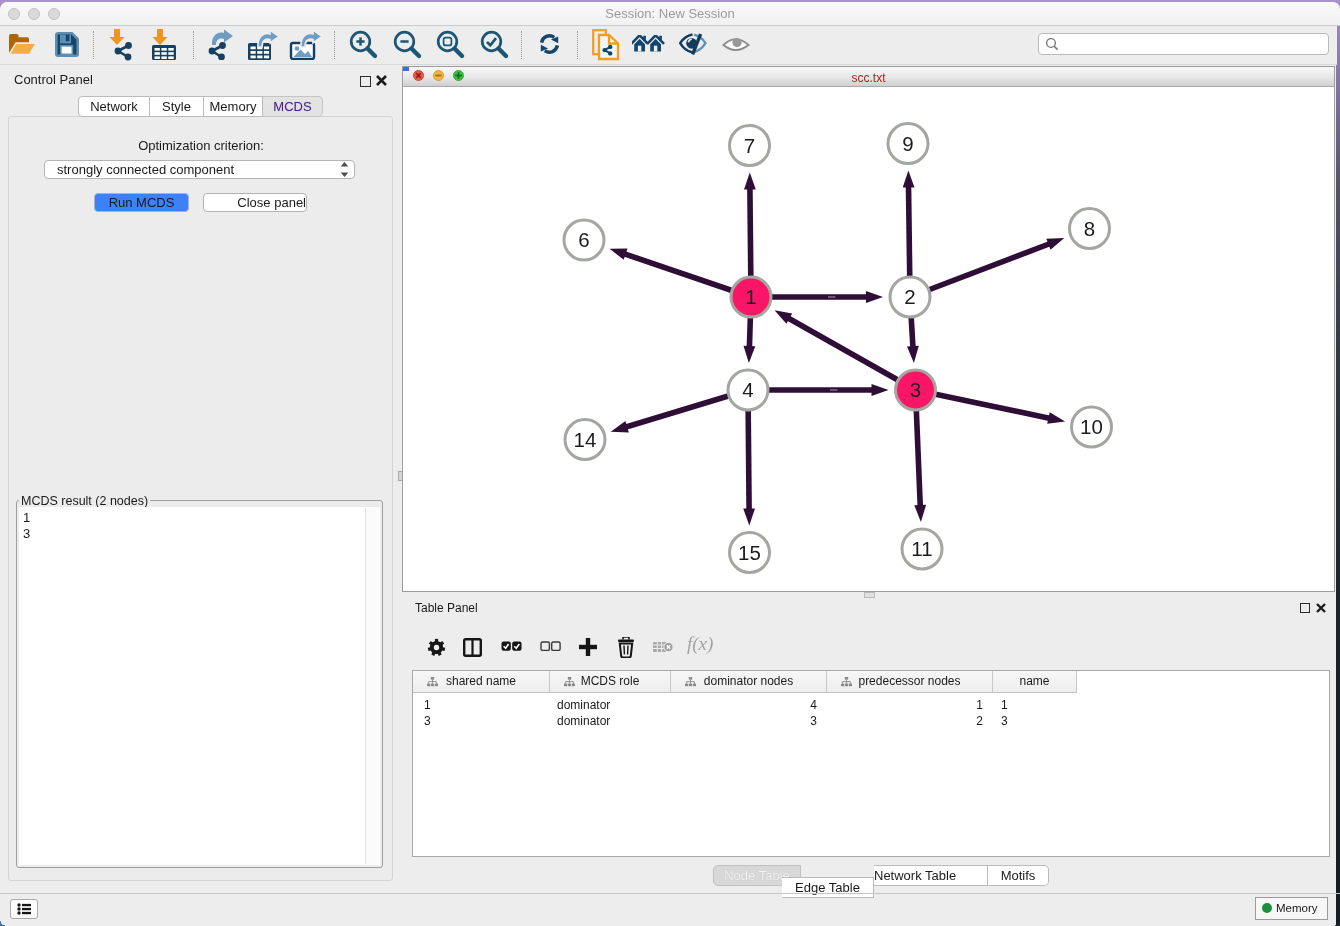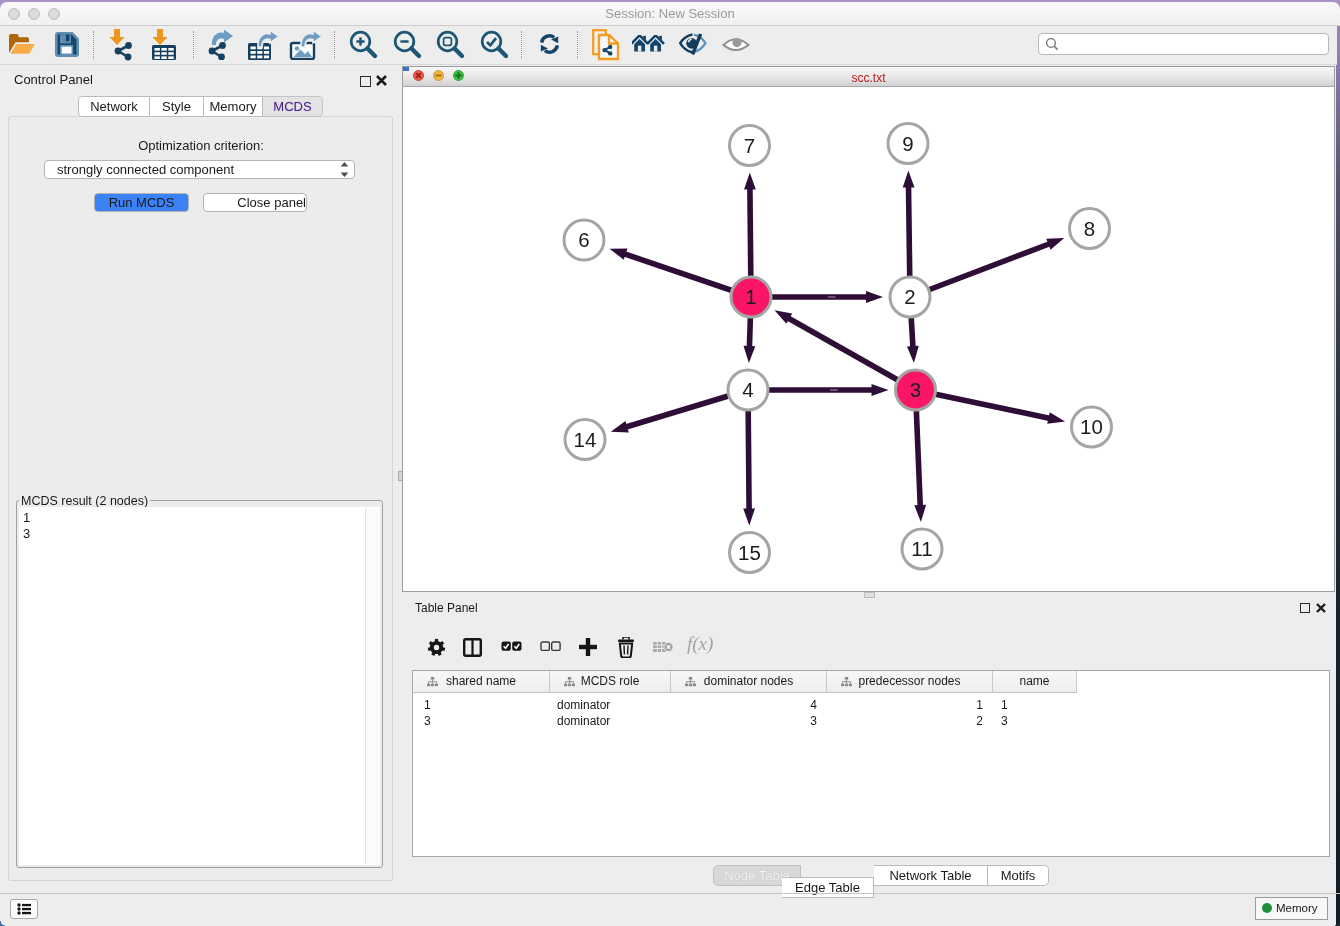--- a/index.html
+++ b/index.html
@@ -425,21 +425,21 @@
 <div class="abs" style="left:1001px;top:698px;font-size:12px;">1</div>
 <div class="abs" style="left:424px;top:714px;font-size:12px;">3</div>
 <div class="abs" style="left:557px;top:714px;font-size:12px;">dominator</div>
 <div class="abs" style="left:671px;top:714px;width:146px;text-align:right;font-size:12px;">3</div>
 <div class="abs" style="left:827px;top:714px;width:156px;text-align:right;font-size:12px;">2</div>
 <div class="abs" style="left:1001px;top:714px;font-size:12px;">3</div>
 
 <div class="abs" style="left:694px;top:865px;height:21px;">
  <div style="position:absolute;left:0;top:0;width:88px;height:21px;background:#d8d8d8;border:1px solid #c0c0c0;border-radius:5px 0 0 5px;box-sizing:border-box;font-size:13px;text-align:center;line-height:20px;color:#f2f2f2;text-shadow:0 0 1px #b5b5b5;margin-left:19px;">Node Table</div>
  <div style="position:absolute;left:88px;top:12px;width:92px;height:21px;background:#fff;border:1px solid #bbb;border-left:none;box-sizing:border-box;font-size:13px;text-align:center;line-height:20px;">Edge Table</div>
- <div style="position:absolute;left:180px;top:0;width:114px;height:21px;background:#fff;border:1px solid #bbb;border-left:none;box-sizing:border-box;font-size:13px;text-align:center;line-height:20px;">Network Table</div>
+ <div style="position:absolute;left:180px;top:0;width:114px;height:21px;background:#fff;border:1px solid #bbb;border-left:none;box-sizing:border-box;font-size:13px;line-height:20px;">Network Table</div>
  <div style="position:absolute;left:294px;top:0;width:61px;height:21px;background:#fff;border:1px solid #bbb;border-left:none;border-radius:0 5px 5px 0;box-sizing:border-box;font-size:13px;text-align:center;line-height:20px;">Motifs</div>
 </div>
 <div class="abs" style="left:0;top:893px;width:1340px;height:0;border-top:1px solid #c6c6c6;"></div>
 <div class="abs" style="left:10px;top:899px;width:28px;height:20px;background:#fcfcfc;border:1px solid #a9a9a9;border-radius:3px;box-sizing:border-box;"></div>
 <svg class="abs" style="left:17px;top:903px" width="15" height="12" viewBox="0 0 15 12">
 <g fill="#161616">
 <circle cx="2" cy="2" r="1.7"></circle>
       <circle cx="2" cy="6" r="1.7"></circle>
       <circle cx="2" cy="10" r="1.7"></circle>
 <rect x="5" y="0.9" width="9" height="2.3"></rect>

